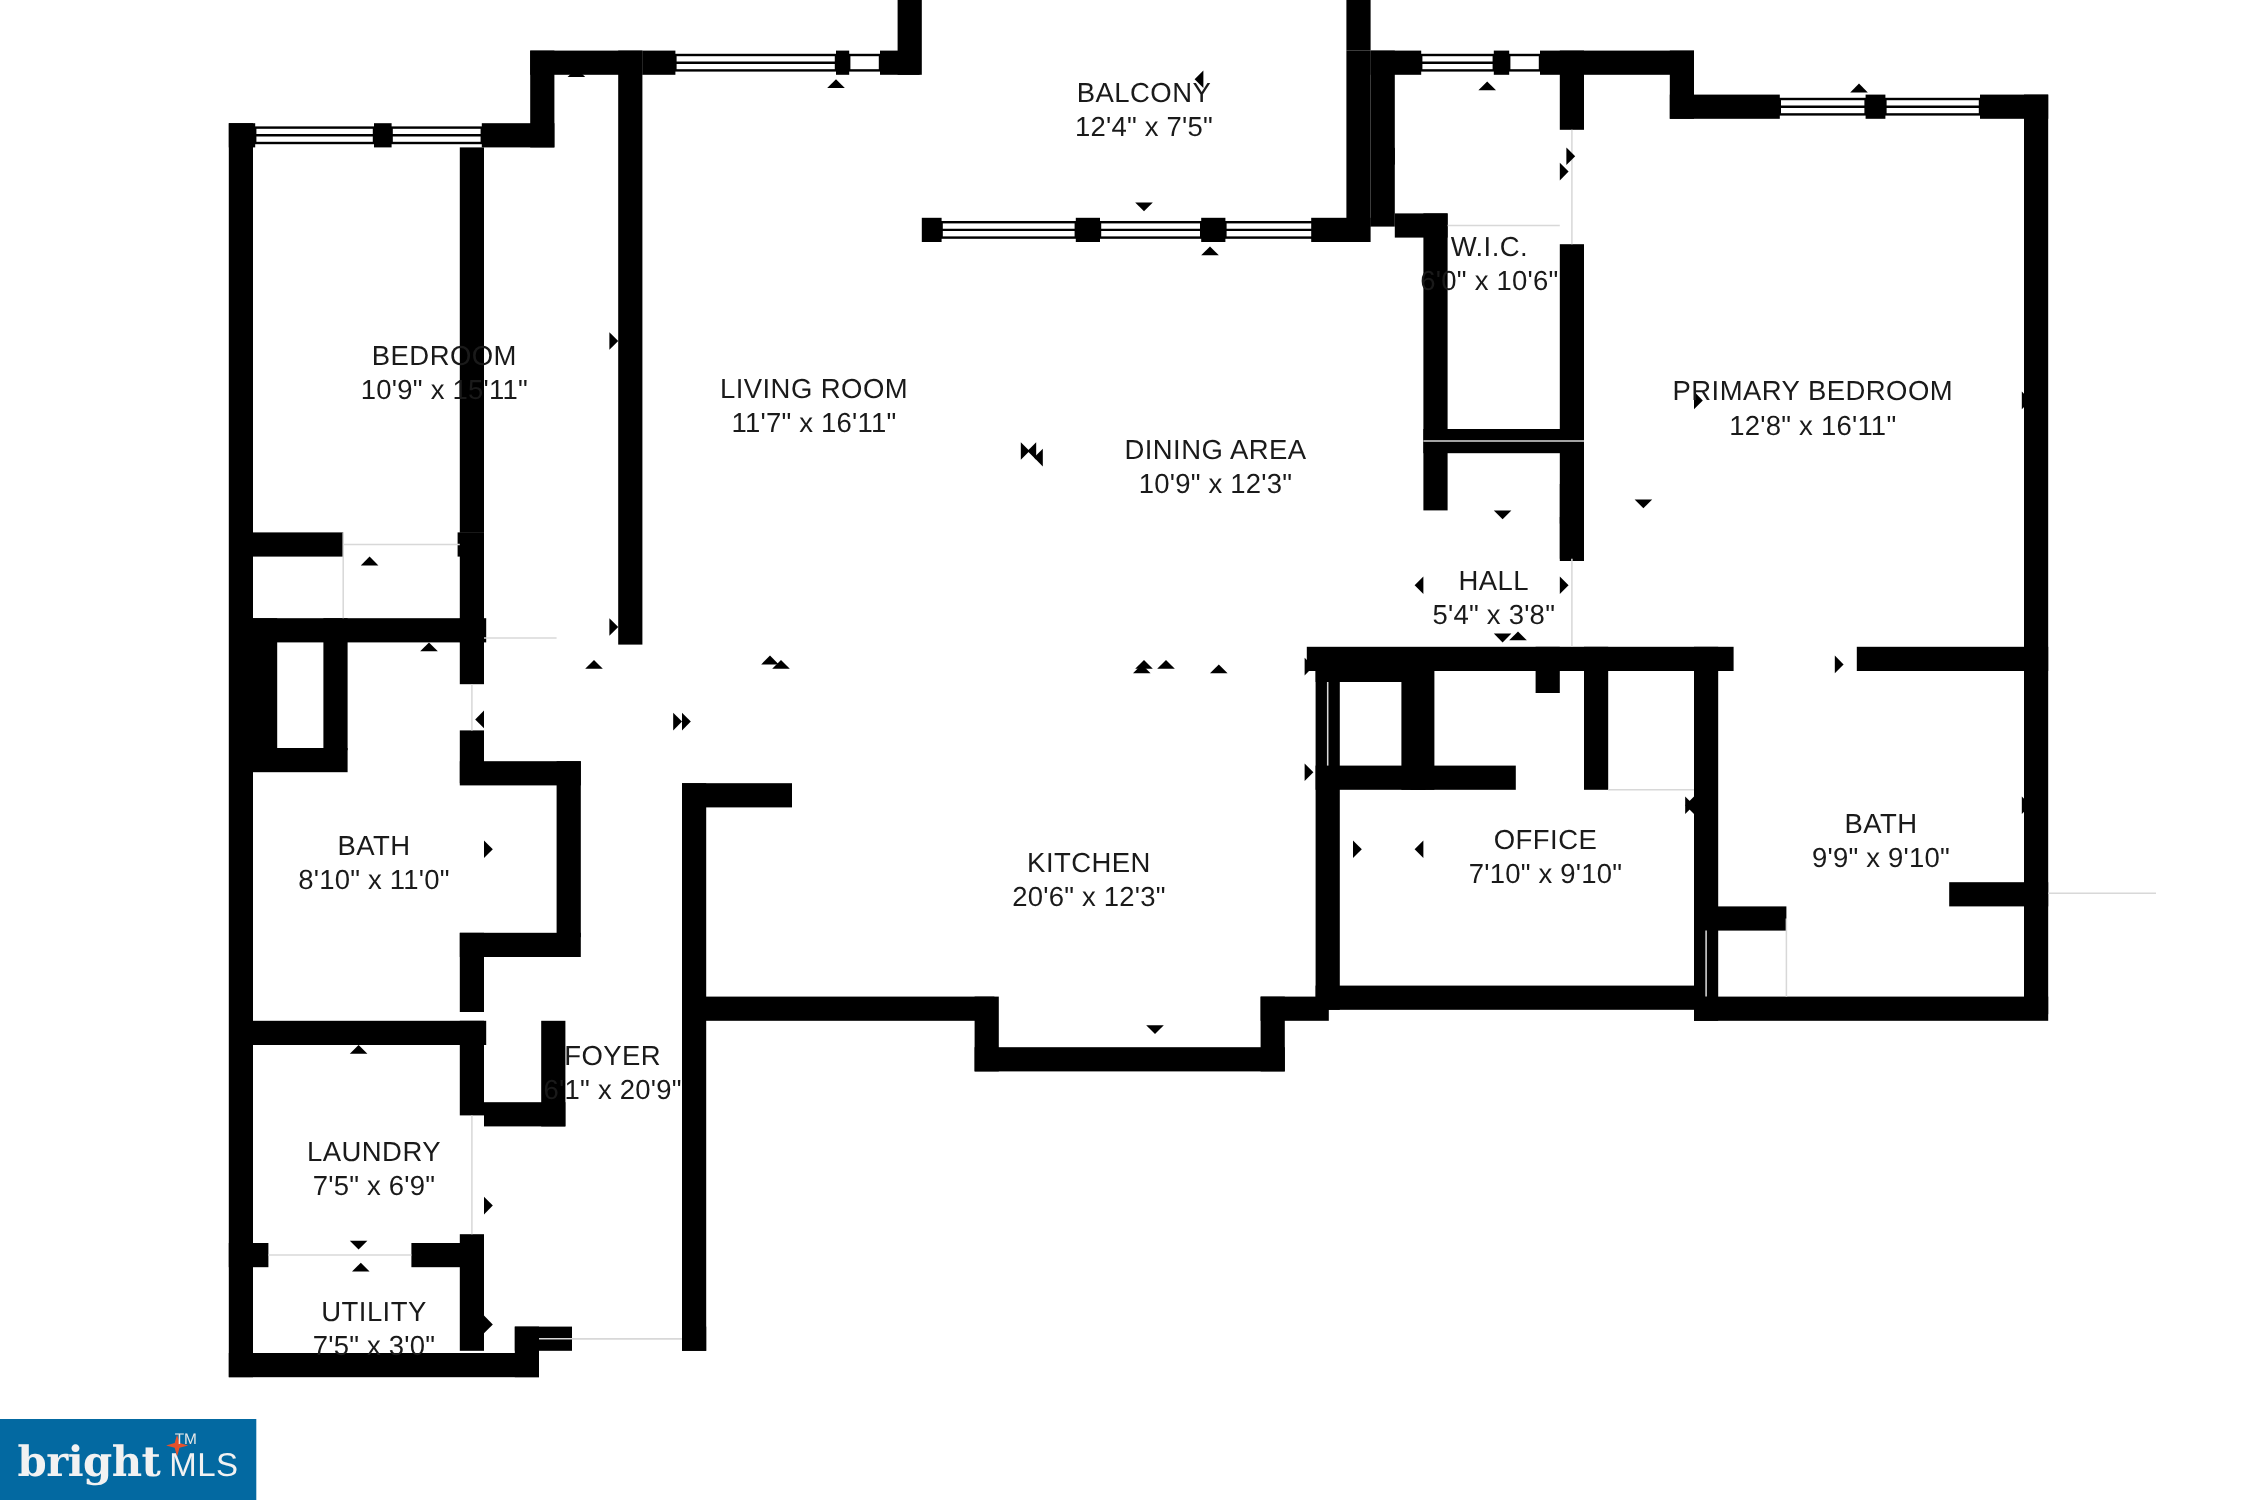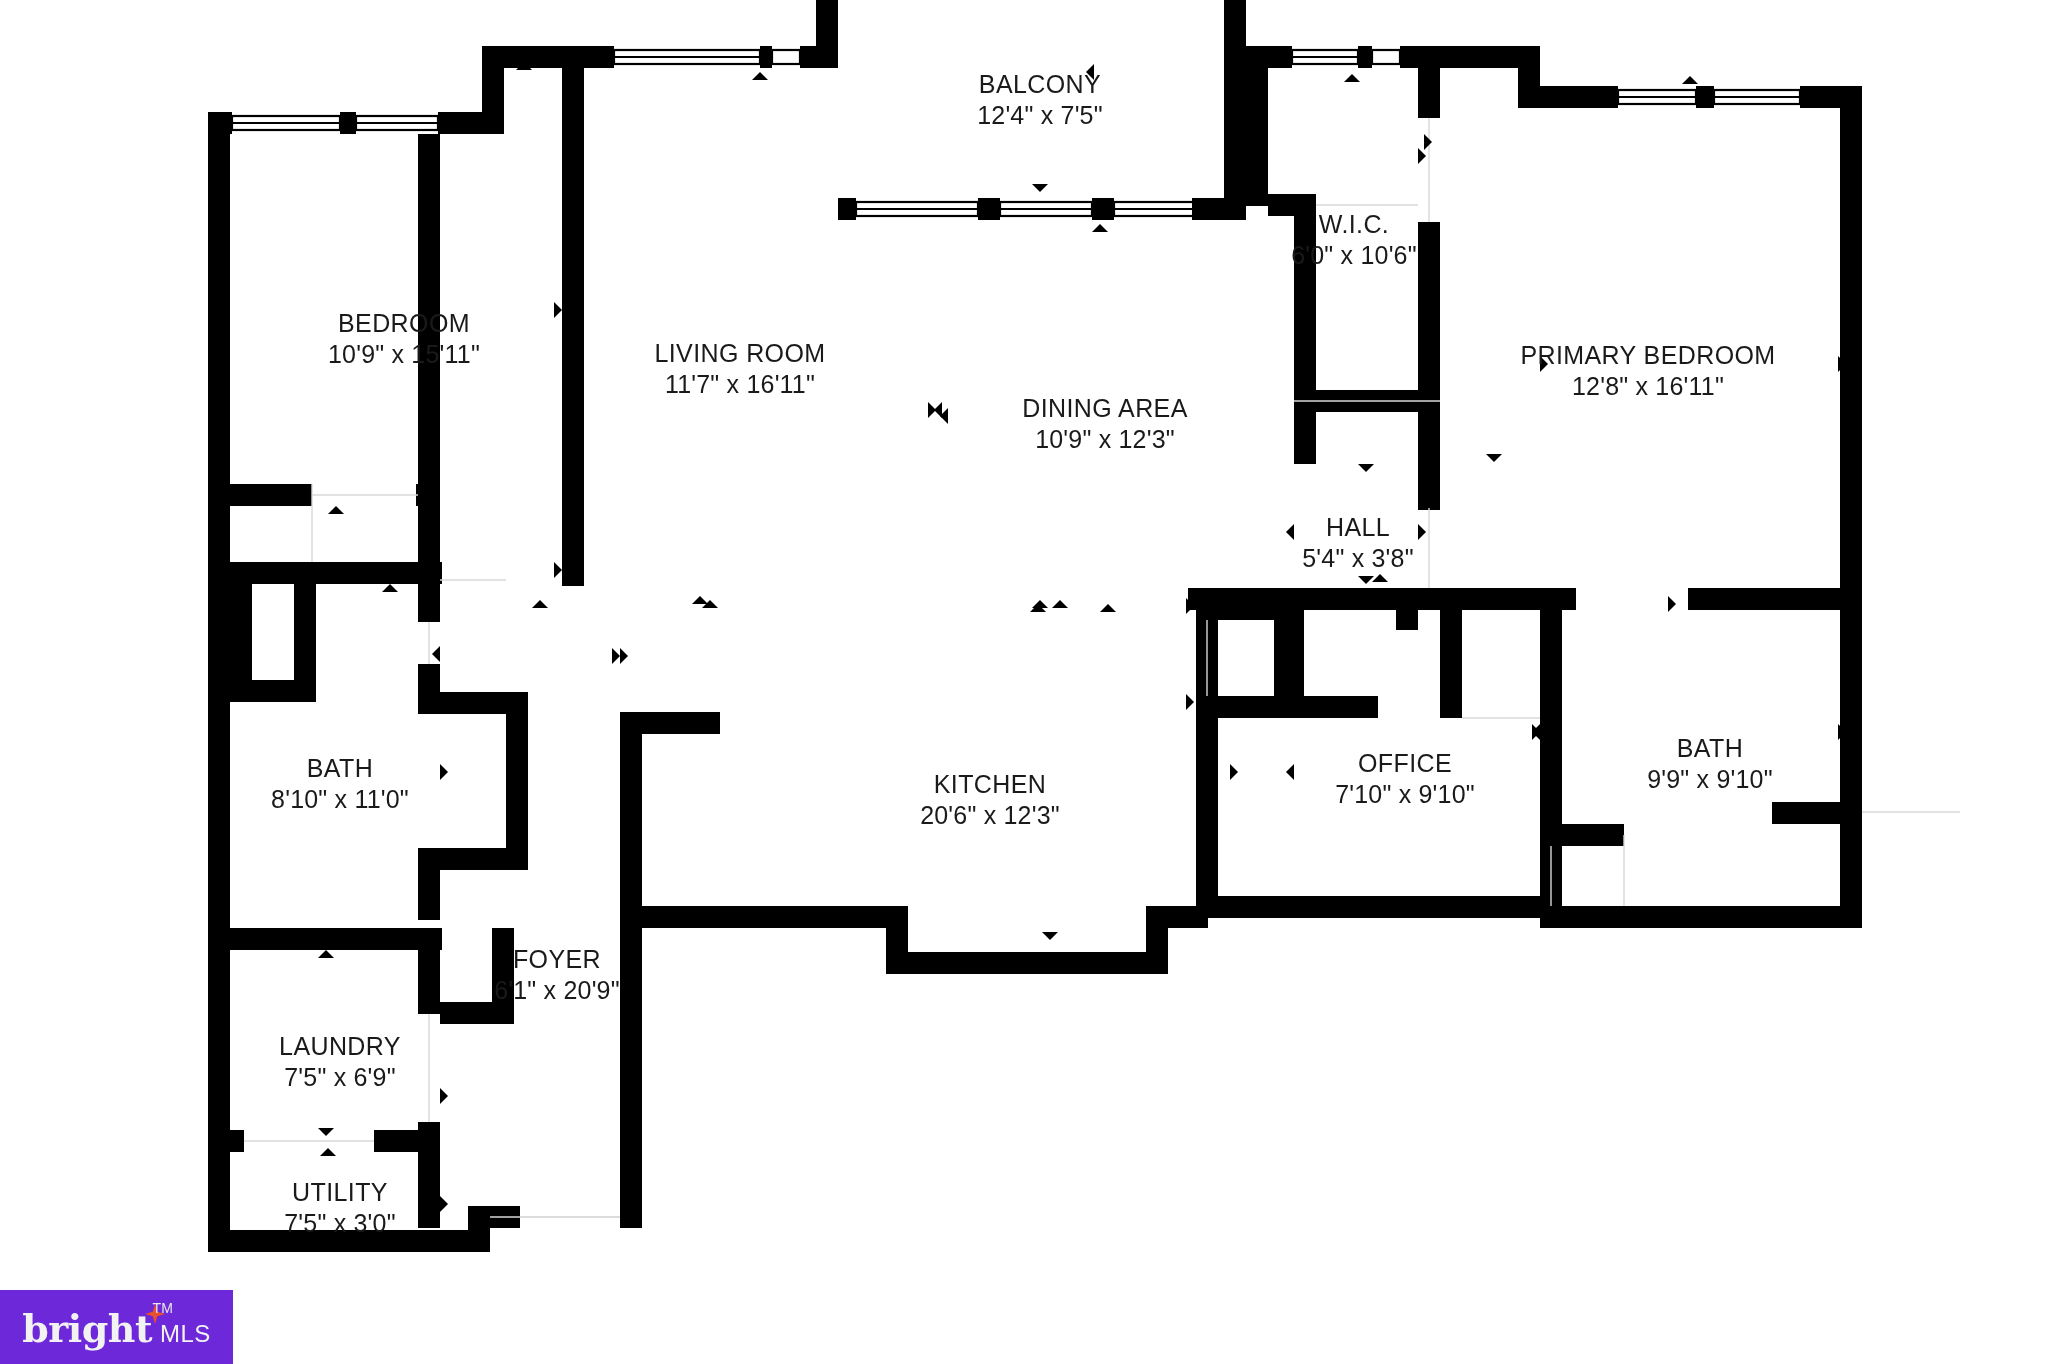--- a/index.html
+++ b/index.html
@@ -45,21 +45,21 @@
     text-anchor: middle;
     letter-spacing: 0.2px;
   }
   
   #watermark {
     position: absolute;
     left: 0;
     bottom: 0;
     width: 233px;
     height: 74px;
-    background: #6d28d9;
+    background: #0369a1;
     display: flex;
     align-items: center;
     justify-content: center;
     gap: 0px;
   }
   .wm-inner {
     display: flex;
     align-items: baseline;
     position: relative;
     transform: translateY(2px);
@@ -67,21 +67,21 @@
   .wm-bright {
     font-family: "DejaVu Serif", serif;
     font-size: 38px;
     font-weight: 700;
     color: #f2f2f2;
     letter-spacing: -0.5px;
     line-height: 1;
   }
   .wm-mls {
     font-family: "Liberation Sans", sans-serif;
-    font-size: 24px;
+    font-size: 30px;
     color: #f2f2f2;
     letter-spacing: 0.5px;
     margin-left: 8px;
     line-height: 1;
   }
   .wm-star {
     position: absolute;
     right: 46px;
     top: -6px;
     width: 20px;

